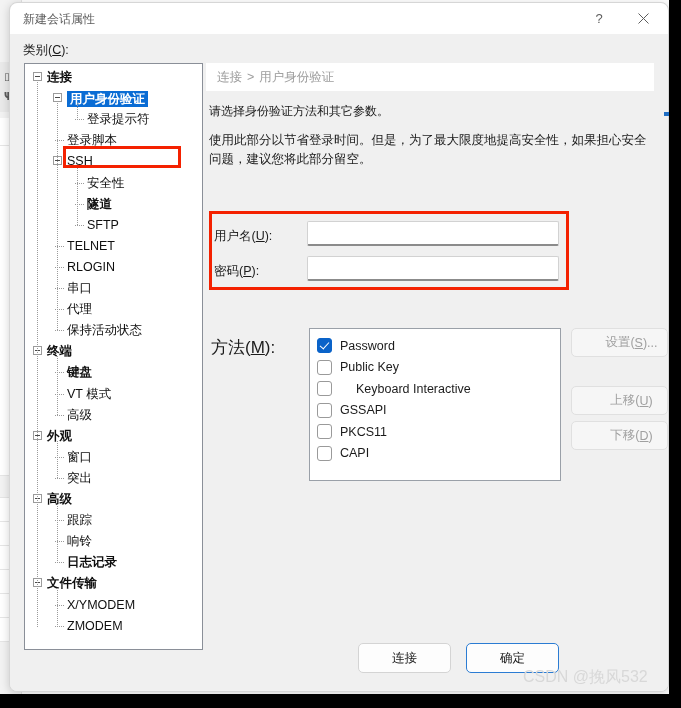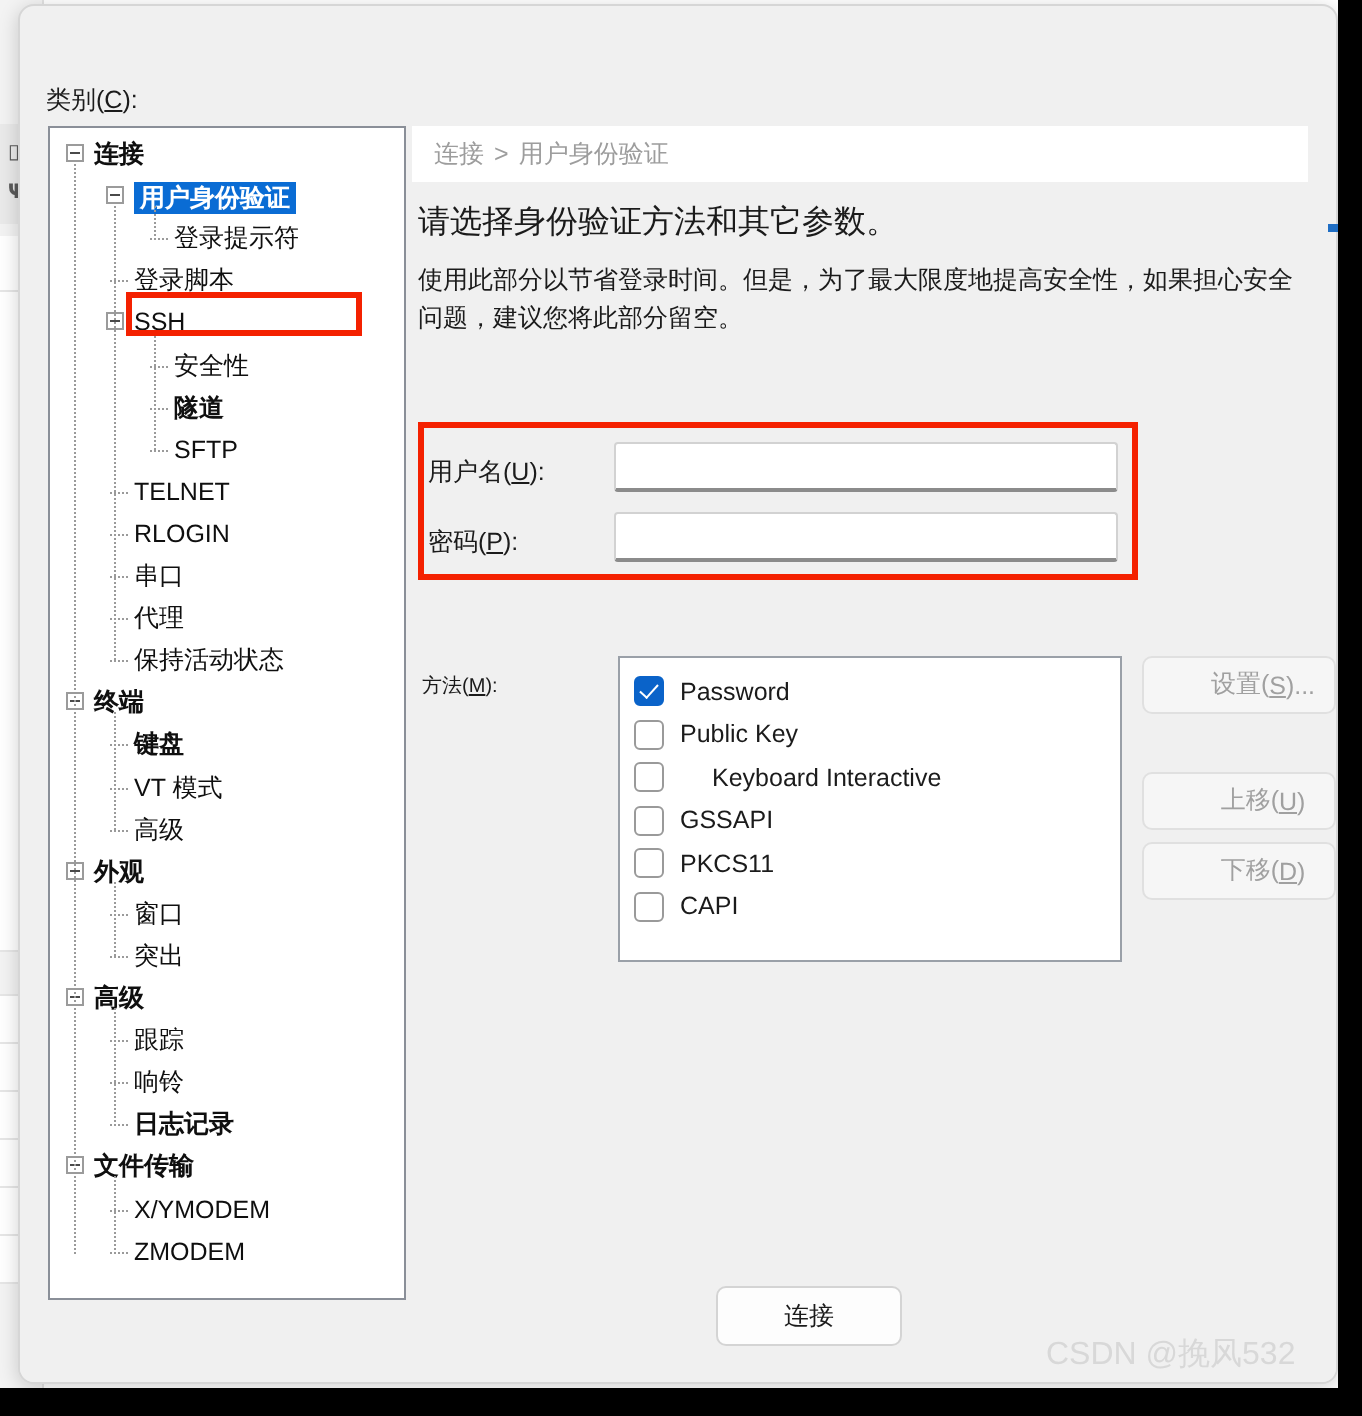--- a/index.html
+++ b/index.html
@@ -195,21 +195,21 @@
     padding-left: 11px;
     font-size: 12.5px;
     color: #9d9d9d;
   }
   .breadcrumb .bc-sep { margin: 0 5px; }
 
   .desc1 {
     position: absolute;
     left: 3px; top: 40px;
     width: 444px;
-    font-size: 16px;
+    font-size: 12px;
     color: #1b1b1b;
     line-height: 17px;
   }
   .desc2 {
     position: absolute;
     left: 3px; top: 68px;
     width: 446px;
     font-size: 12.5px;
     color: #1b1b1b;
     line-height: 19px;
@@ -246,21 +246,21 @@
     font-size: 12.5px;
     color: #1b1b1b;
     outline: none;
     font-family: "Liberation Sans", sans-serif;
   }
 
   
   .meth-label {
     position: absolute;
     left: 5px; top: 273px;
-    font-size: 10px;
+    font-size: 17px;
     color: #1b1b1b;
   }
   .meth-box {
     position: absolute;
     left: 103px; top: 265px;
     width: 252px; height: 153px;
     background: #ffffff;
     border: 1px solid #9aa0a8;
   }
   .meth-item {
@@ -357,20 +357,32 @@
     <div class="bg-left-row" style="top:498px; height:24px;"></div>
     <div class="bg-left-row" style="top:522px; height:24px;"></div>
     <div class="bg-left-row" style="top:546px; height:24px;"></div>
     <div class="bg-left-row" style="top:570px; height:24px;"></div>
     <div class="bg-left-row" style="top:594px; height:24px;"></div>
     <div class="bg-left-row" style="top:618px; height:24px;"></div>
   </div>
 
   <div class="dialog">
 
+    <div class="titlebar">
+      <div class="title-text">新建会话属性</div>
+      <div class="tb-btn tb-help">
+        <span>?</span>
+      </div>
+      <div class="tb-btn tb-close">
+        <svg width="11" height="11" viewBox="0 0 11 11">
+          <line x1="0.5" y1="0.5" x2="10.5" y2="10.5" stroke="#5d5d5d" stroke-width="1"></line>
+          <line x1="10.5" y1="0.5" x2="0.5" y2="10.5" stroke="#5d5d5d" stroke-width="1"></line>
+        </svg>
+      </div>
+    </div>
 
     <div class="dlg-body">
 
       <div class="cat-label"><span>类别(</span><u>C</u><span>):</span></div>
 
       <div class="tree-panel">
         <div class="tree-inner" id="tree-inner">
             <div class="tbox" style="left: 8px; top: 8px;"></div>
             <div class="tnode bold" style="left: 22px; top: 6px;">连接</div>
             <div class="tbox" style="left: 28px; top: 29.1px;"></div>
@@ -499,20 +511,21 @@
           </div>
         <div class="sbtn" style="top:358px;">
             <span>下移(</span>
             <u>D</u>
             <span>)</span>
           </div>
 
       </div>
 
       <div class="bbtn" style="left:348px;">连接</div>
+      <div class="bbtn primary" style="left:456px;">确定</div>
 
       <div class="watermark">CSDN @挽风532</div>
     </div>
   </div>
 
   <div class="strip-right"></div>
   <div class="strip-accent"></div>
   <div class="strip-bottom"></div>
 </div>
 

